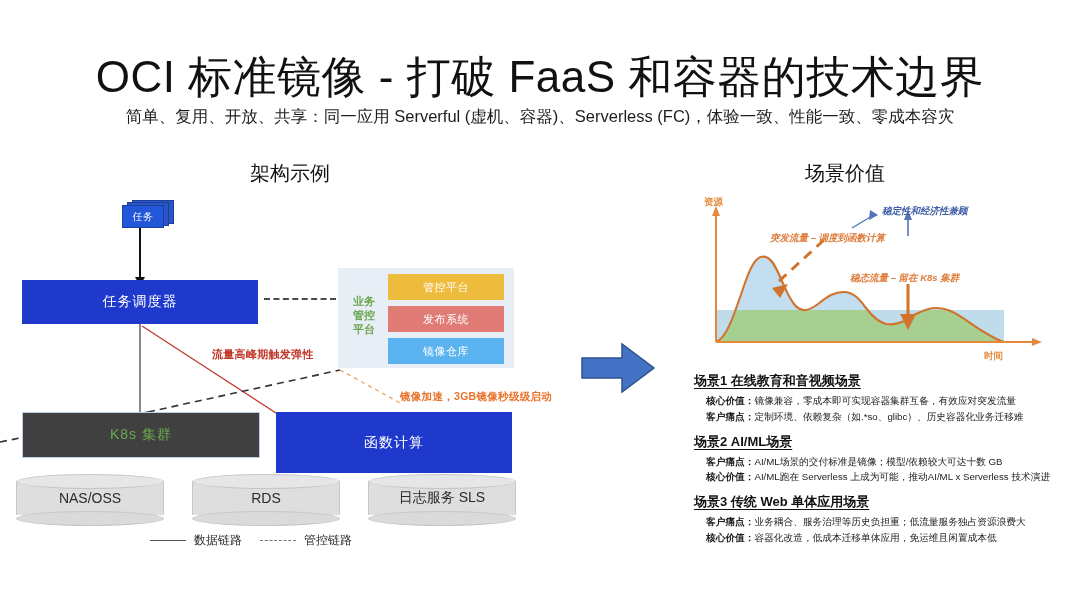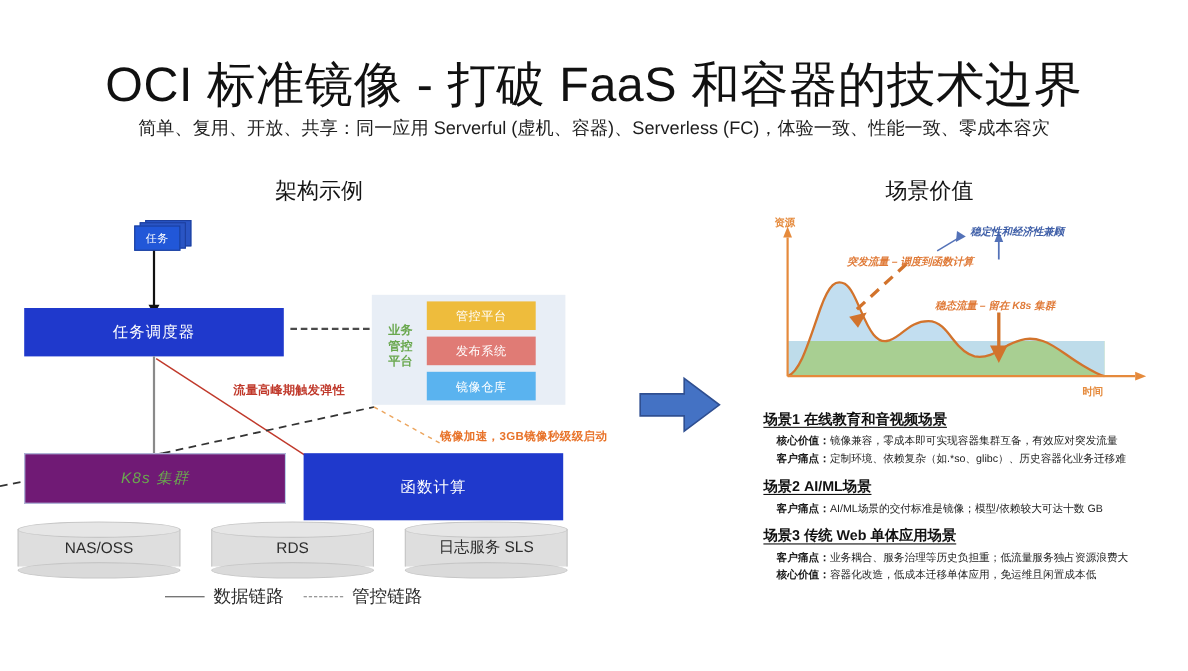--- a/index.html
+++ b/index.html
@@ -115,27 +115,26 @@
   }
   #box-scheduler {
     left: 22px; top: 100px; width: 236px; height: 44px;
   }
   #box-fc {
     left: 276px; top: 232px; width: 236px; height: 61px;
   }
   #box-k8s {
     position: absolute;
     left: 22px; top: 232px; width: 236px; height: 44px;
-    background: #701a75;
+    background: #404040;
     border: 1px solid #b9cfe8;
     color: #6aa84f;
     display: flex; align-items: center; justify-content: center;
     font-size: 14px;
     letter-spacing: 1px;
-    font-style: italic;
   }
 
   .down-line {
     position: absolute;
     left: 139px; top: 144px;
     width: 1.5px; height: 88px;
     background: #8a8a8a;
   }
 
   
@@ -151,21 +150,21 @@
     width: 36px;
     font-size: 11px;
     line-height: 14px;
     color: #6aa84f;
     font-weight: 700;
     text-align: center;
   }
   .bcp-row {
     position: absolute;
     left: 50px;
-    width: 99px;
+    width: 116px;
     height: 26px;
     display: flex; align-items: center; justify-content: center;
     color: #ffffff;
     font-size: 11px;
     letter-spacing: 0.5px;
   }
   #bcp-r1 { top: 6px;  background: #eebc3c; }
   #bcp-r2 { top: 38px; background: #e07b75; }
   #bcp-r3 { top: 70px; background: #5ab3ef; }
 
@@ -241,21 +240,21 @@
   #cyl2 { left: 192px; }
   #cyl3 { left: 368px; }
 
   .legend {
     position: absolute;
     left: 150px; top: 352px;
     width: 280px;
     display: flex;
     align-items: center;
     gap: 8px;
-    font-size: 16px;
+    font-size: 12px;
     color: #2b2b2b;
   }
   .legend .solid-bar {
     width: 36px; height: 0;
     border-top: 1.5px solid #555;
   }
   .legend .dash-bar {
     width: 36px; height: 0;
     border-top: 1.5px dashed #777;
     margin-left: 10px;
@@ -455,20 +454,23 @@
       <div class="scn-line">
         <b>客户痛点：</b><span>定制环境、依赖复杂（如.*so、glibc）、历史容器化业务迁移难</span>
       </div>
     </div>
 
     <div class="scn">
       <div class="scn-title">场景2  AI/ML场景</div>
       <div class="scn-line">
         <b>客户痛点：</b><span>AI/ML场景的交付标准是镜像；模型/依赖较大可达十数 GB</span>
       </div>
+      <div class="scn-line">
+        <b>核心价值：</b><span>AI/ML跑在 Serverless 上成为可能，推动AI/ML x Serverless 技术演进</span>
+      </div>
     </div>
 
     <div class="scn">
       <div class="scn-title">场景3  传统 Web 单体应用场景</div>
       <div class="scn-line">
         <b>客户痛点：</b><span>业务耦合、服务治理等历史负担重；低流量服务独占资源浪费大</span>
       </div>
       <div class="scn-line">
         <b>核心价值：</b><span>容器化改造，低成本迁移单体应用，免运维且闲置成本低</span>
       </div>

